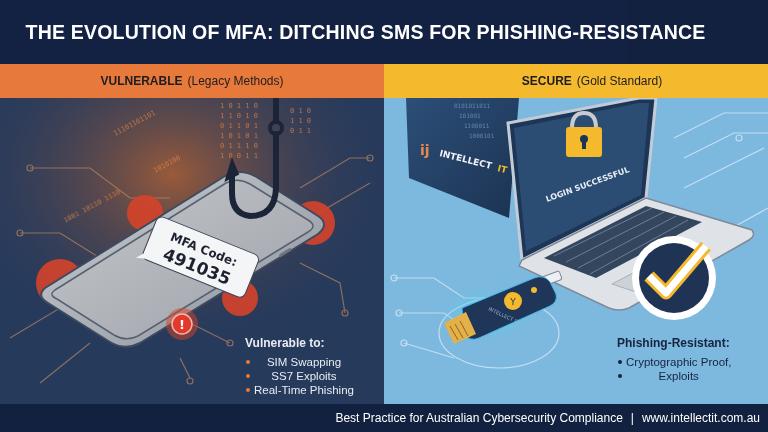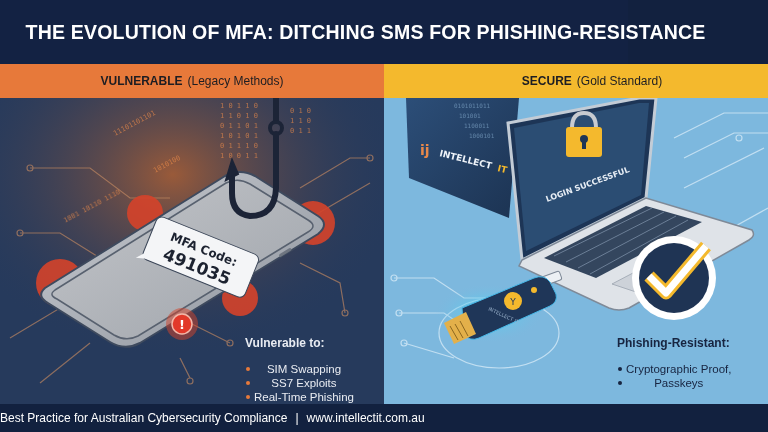--- a/index.html
+++ b/index.html
@@ -22,35 +22,35 @@
   .section-header b { font-weight: 700; margin-right: 5px; }
   .hdr-left { left: 0; width: 384px; background: #e7793a; }
   .hdr-right { left: 384px; width: 416px; background: #f4b92d; }
 
   .panel { position: absolute; top: 98px; height: 306px; overflow: hidden; }
   .panel-left { left: 0; width: 420px; background: #263a5c; }
   .panel-right { left: 384px; width: 453px; background: #7db8de; }
   .panel svg { position: absolute; left: 0; top: 0; }
 
   .bullets { position: absolute; font-size: 11.5px; line-height: 14px; }
-  .bullets .heading { font-weight: 700; font-size: 12px; margin-bottom: 12px; }
+  .bullets .heading { font-weight: 700; font-size: 12px; margin-bottom: 5px; }
   .bullets ul { list-style: none; }
   .bullets li { position: relative; padding-left: 9px; text-align: center; }
   .bullets li::before {
     content: ""; position: absolute; left: 1px; top: 5px; width: 4px; height: 4px; border-radius: 50%;
   }
   .bullets-left { left: 245px; top: 238px; color: #e9ecf2; }
   .bullets-left .heading { color: #e9ecf2; }
   .bullets-left li::before { background: #e7793a; }
   .bullets-right { left: 233px; top: 238px; color: #172440; }
   .bullets-right li::before { background: #172440; }
 
   .footer {
     position: absolute; left: 0; top: 404px; width: 760px; height: 28px;
-    background: #12213f; display: flex; align-items: center; justify-content: flex-start;
+    background: #12213f; display: flex; align-items: center; justify-content: flex-end;
     color: #ffffff; font-size: 12px;
   }
   .footer .sep { margin: 0 8px; }
 </style>
 </head>
 <body>
 
 <div class="title-band">
   <h1>THE EVOLUTION OF MFA: DITCHING SMS FOR PHISHING-RESISTANCE</h1>
 </div>
@@ -245,21 +245,21 @@
       <text x="129" y="207" text-anchor="middle" font-family="DejaVu Sans, sans-serif" font-size="9" fill="#1f3658">Y</text>
       <circle cx="150" cy="192" r="3" fill="#f4b92d"></circle>
       <text x="104" y="212" font-family="DejaVu Sans, sans-serif" font-size="5" fill="#9ab2cc" transform="rotate(25 104 212)">INTELLECT IT</text>
     </g>
   </svg>
 
   <div class="bullets bullets-right">
     <div class="heading">Phishing-Resistant:</div>
     <ul>
       <li>Cryptographic Proof,</li>
-      <li>Passkeys</li>
+      <li>Exploits</li>
     </ul>
   </div>
 </div>
 
 <div class="footer">
   <span>Best Practice for Australian Cybersecurity Compliance</span>
   <span class="sep">|</span>
   <span>www.intellectit.com.au</span>
 </div>
 

